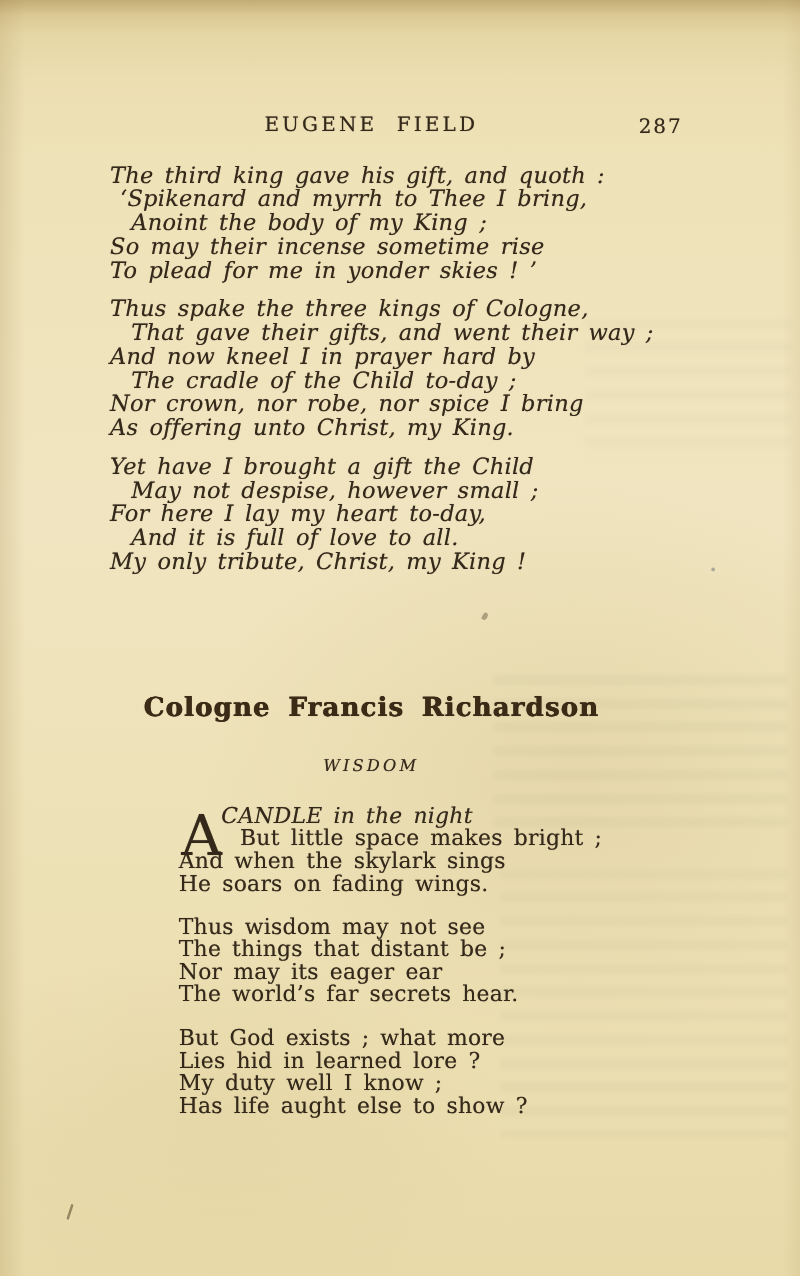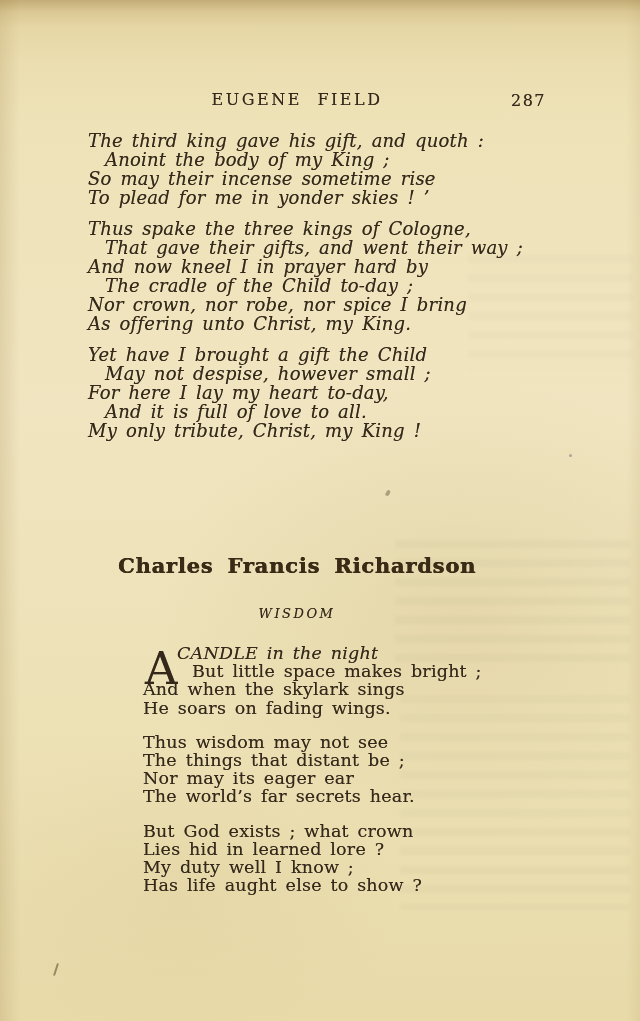--- a/index.html
+++ b/index.html
@@ -51,20 +51,21 @@
   <div class="show-through st-a"></div>
   <div class="show-through st-b"></div>
   <div class="show-through st-c"></div>
 
   <div class="center-line running-title txt">EUGENE FIELD</div>
   <div class="page-number txt">287</div>
 
   <div class="poem txt" style="left:88px;top:131px;font-style:italic;">
     <div class="stanza">
       <div>The third king gave his gift, and quoth :</div>
+      <div class="indent-q">‘Spikenard and myrrh to Thee I bring,</div>
       <div class="indent">Anoint the body of my King ;</div>
       <div>So may their incense sometime rise</div>
       <div>To plead for me in yonder skies ! ’</div>
     </div>
     <div class="stanza">
       <div>Thus spake the three kings of Cologne,</div>
       <div class="indent">That gave their gifts, and went their way ;</div>
       <div>And now kneel I in prayer hard by</div>
       <div class="indent">The cradle of the Child to-day ;</div>
       <div>Nor crown, nor robe, nor spice I bring</div>
@@ -72,40 +73,40 @@
     </div>
     <div class="stanza">
       <div>Yet have I brought a gift the Child</div>
       <div class="indent">May not despise, however small ;</div>
       <div>For here I lay my heart to-day,</div>
       <div class="indent">And it is full of love to all.</div>
       <div>My only tribute, Christ, my King !</div>
     </div>
   </div>
 
-  <div class="center-line author-heading">Charles Francis Richardson</div>
+  <div class="center-line author-heading">Cologne Francis Richardson</div>
 
   <div class="center-line poem-title txt">WISDOM</div>
 
   <div class="poem poem-wisdom txt">
     <div class="stanza dc-stanza">
       <span class="drop-cap">A</span>
       <div class="dc-line1">CANDLE in the night</div>
       <div class="dc-line2">But little space makes bright ;</div>
       <div>And when the skylark sings</div>
       <div>He soars on fading wings.</div>
     </div>
     <div class="stanza">
       <div>Thus wisdom may not see</div>
       <div>The things that distant be ;</div>
       <div>Nor may its eager ear</div>
       <div>The world’s far secrets hear.</div>
     </div>
     <div class="stanza">
-      <div>But God exists ; what crown</div>
+      <div>But God exists ; what more</div>
       <div>Lies hid in learned lore ?</div>
       <div>My duty well I know ;</div>
       <div>Has life aught else to show ?</div>
     </div>
   </div>
 
   <div class="speck speck-hair"></div>
   <div class="speck speck-dot"></div>
   <div class="speck speck-comma"></div>
 

